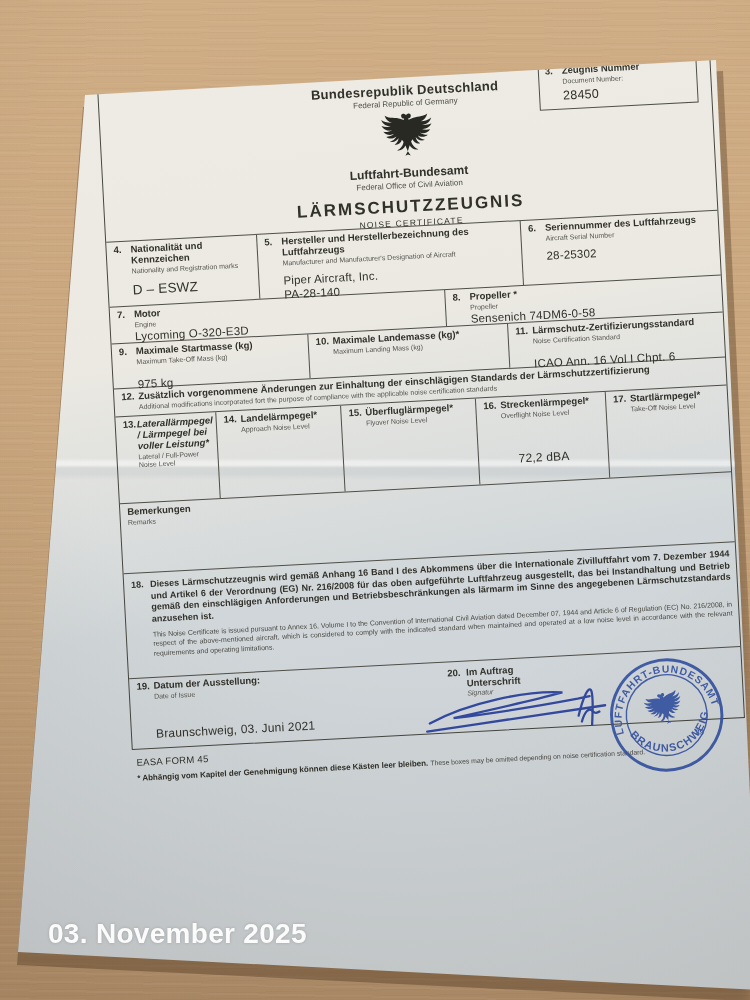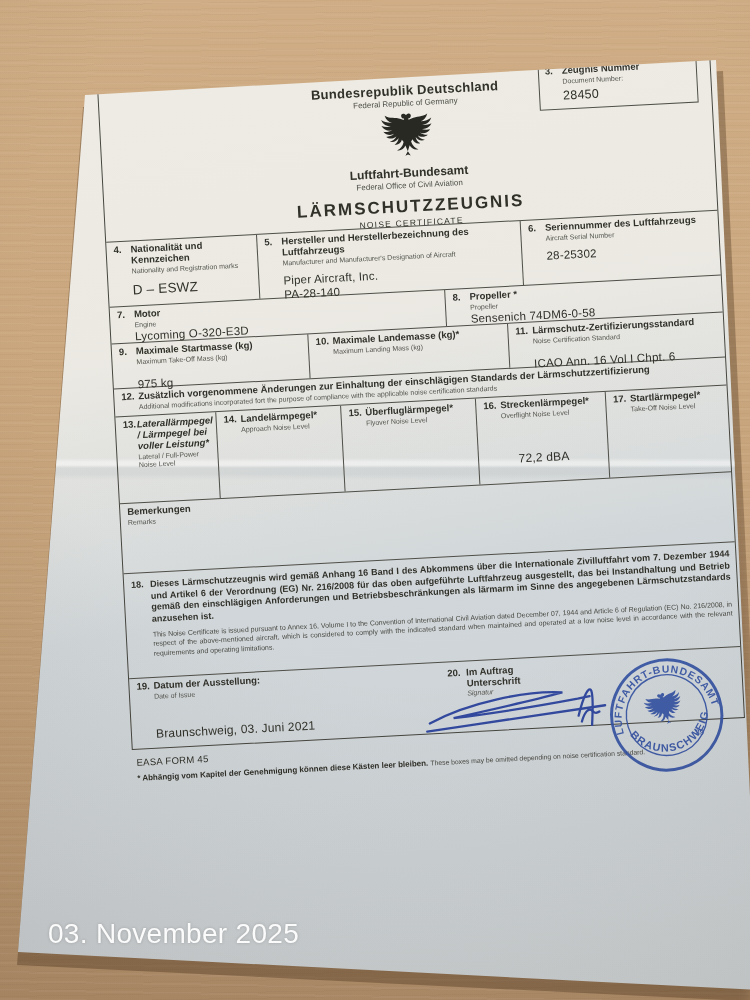--- a/index.html
+++ b/index.html
@@ -82,21 +82,21 @@
   .easa { font-size:9.5px; letter-spacing:.3px; margin-top:3px; }
   .footnote { margin-top:6px; font-size:8px; }
   .footnote b { font-weight:bold; }
   .footnote .fn-en { font-size:6.8px; font-weight:normal; color:#3e3e37; }
 
   .signature { position:absolute; left:292px; top:26px; width:210px; height:80px; pointer-events:none; }
   .stamp { position:absolute; left:476px; top:5px; width:118px; height:118px;
     transform:rotate(-14deg); opacity:.92; pointer-events:none; }
 
   .date-overlay { position:absolute; left:48px; top:918px; color:rgba(255,255,255,.95);
-    font-size:28px; font-weight:normal; letter-spacing:.3px; text-shadow:0 0 3px rgba(60,60,60,.25); }
+    font-size:28px; font-weight:bold; letter-spacing:.3px; text-shadow:0 0 3px rgba(60,60,60,.25); }
 </style>
 </head>
 <body>
 
 <svg width="0" height="0" style="position:absolute">
   <defs>
     <symbol id="bundesadler" viewBox="0 0 100 90">
       <path d="M50 6 C46 1 40 3 41 8 C41.5 11 44 12.5 46 12 L45.5 15 L40 13 C30 8 20 12 10 5 C12 13 17 17 23 19 C15 19 8 17 3 13 C6 22 14 26 21 26 C14 27 8 26 3 24 C7 32 16 35 23 33 C17 36 11 36 6 35 C11 42 20 43 26 40 C21 44 16 45 11 45 C17 50 25 49 30 45 C27 51 22 53 17 54 C24 57 31 53 34 48 C33 54 30 58 26 60 C32 62 38 58 40 52 L43 56 C41 64 36 69 30 71 C37 73 43 69 46 63 L50 74 L54 63 C57 69 63 73 70 71 C64 69 59 64 57 56 L60 52 C62 58 68 62 74 60 C70 58 67 54 66 48 C69 53 76 57 83 54 C78 53 73 51 70 45 C75 49 83 50 89 45 C84 45 79 44 74 40 C80 43 89 42 94 35 C89 36 83 36 77 33 C84 35 93 32 97 24 C92 26 86 27 79 26 C86 26 94 22 97 13 C92 17 85 19 77 19 C83 17 88 13 90 5 C80 12 70 8 60 13 L54.5 15 L54 12 C56 12.5 58.5 11 59 8 C60 3 54 1 50 6 Z M50 74 L45 82 L50 80 L55 82 Z"></path>
     </symbol>
   </defs>

